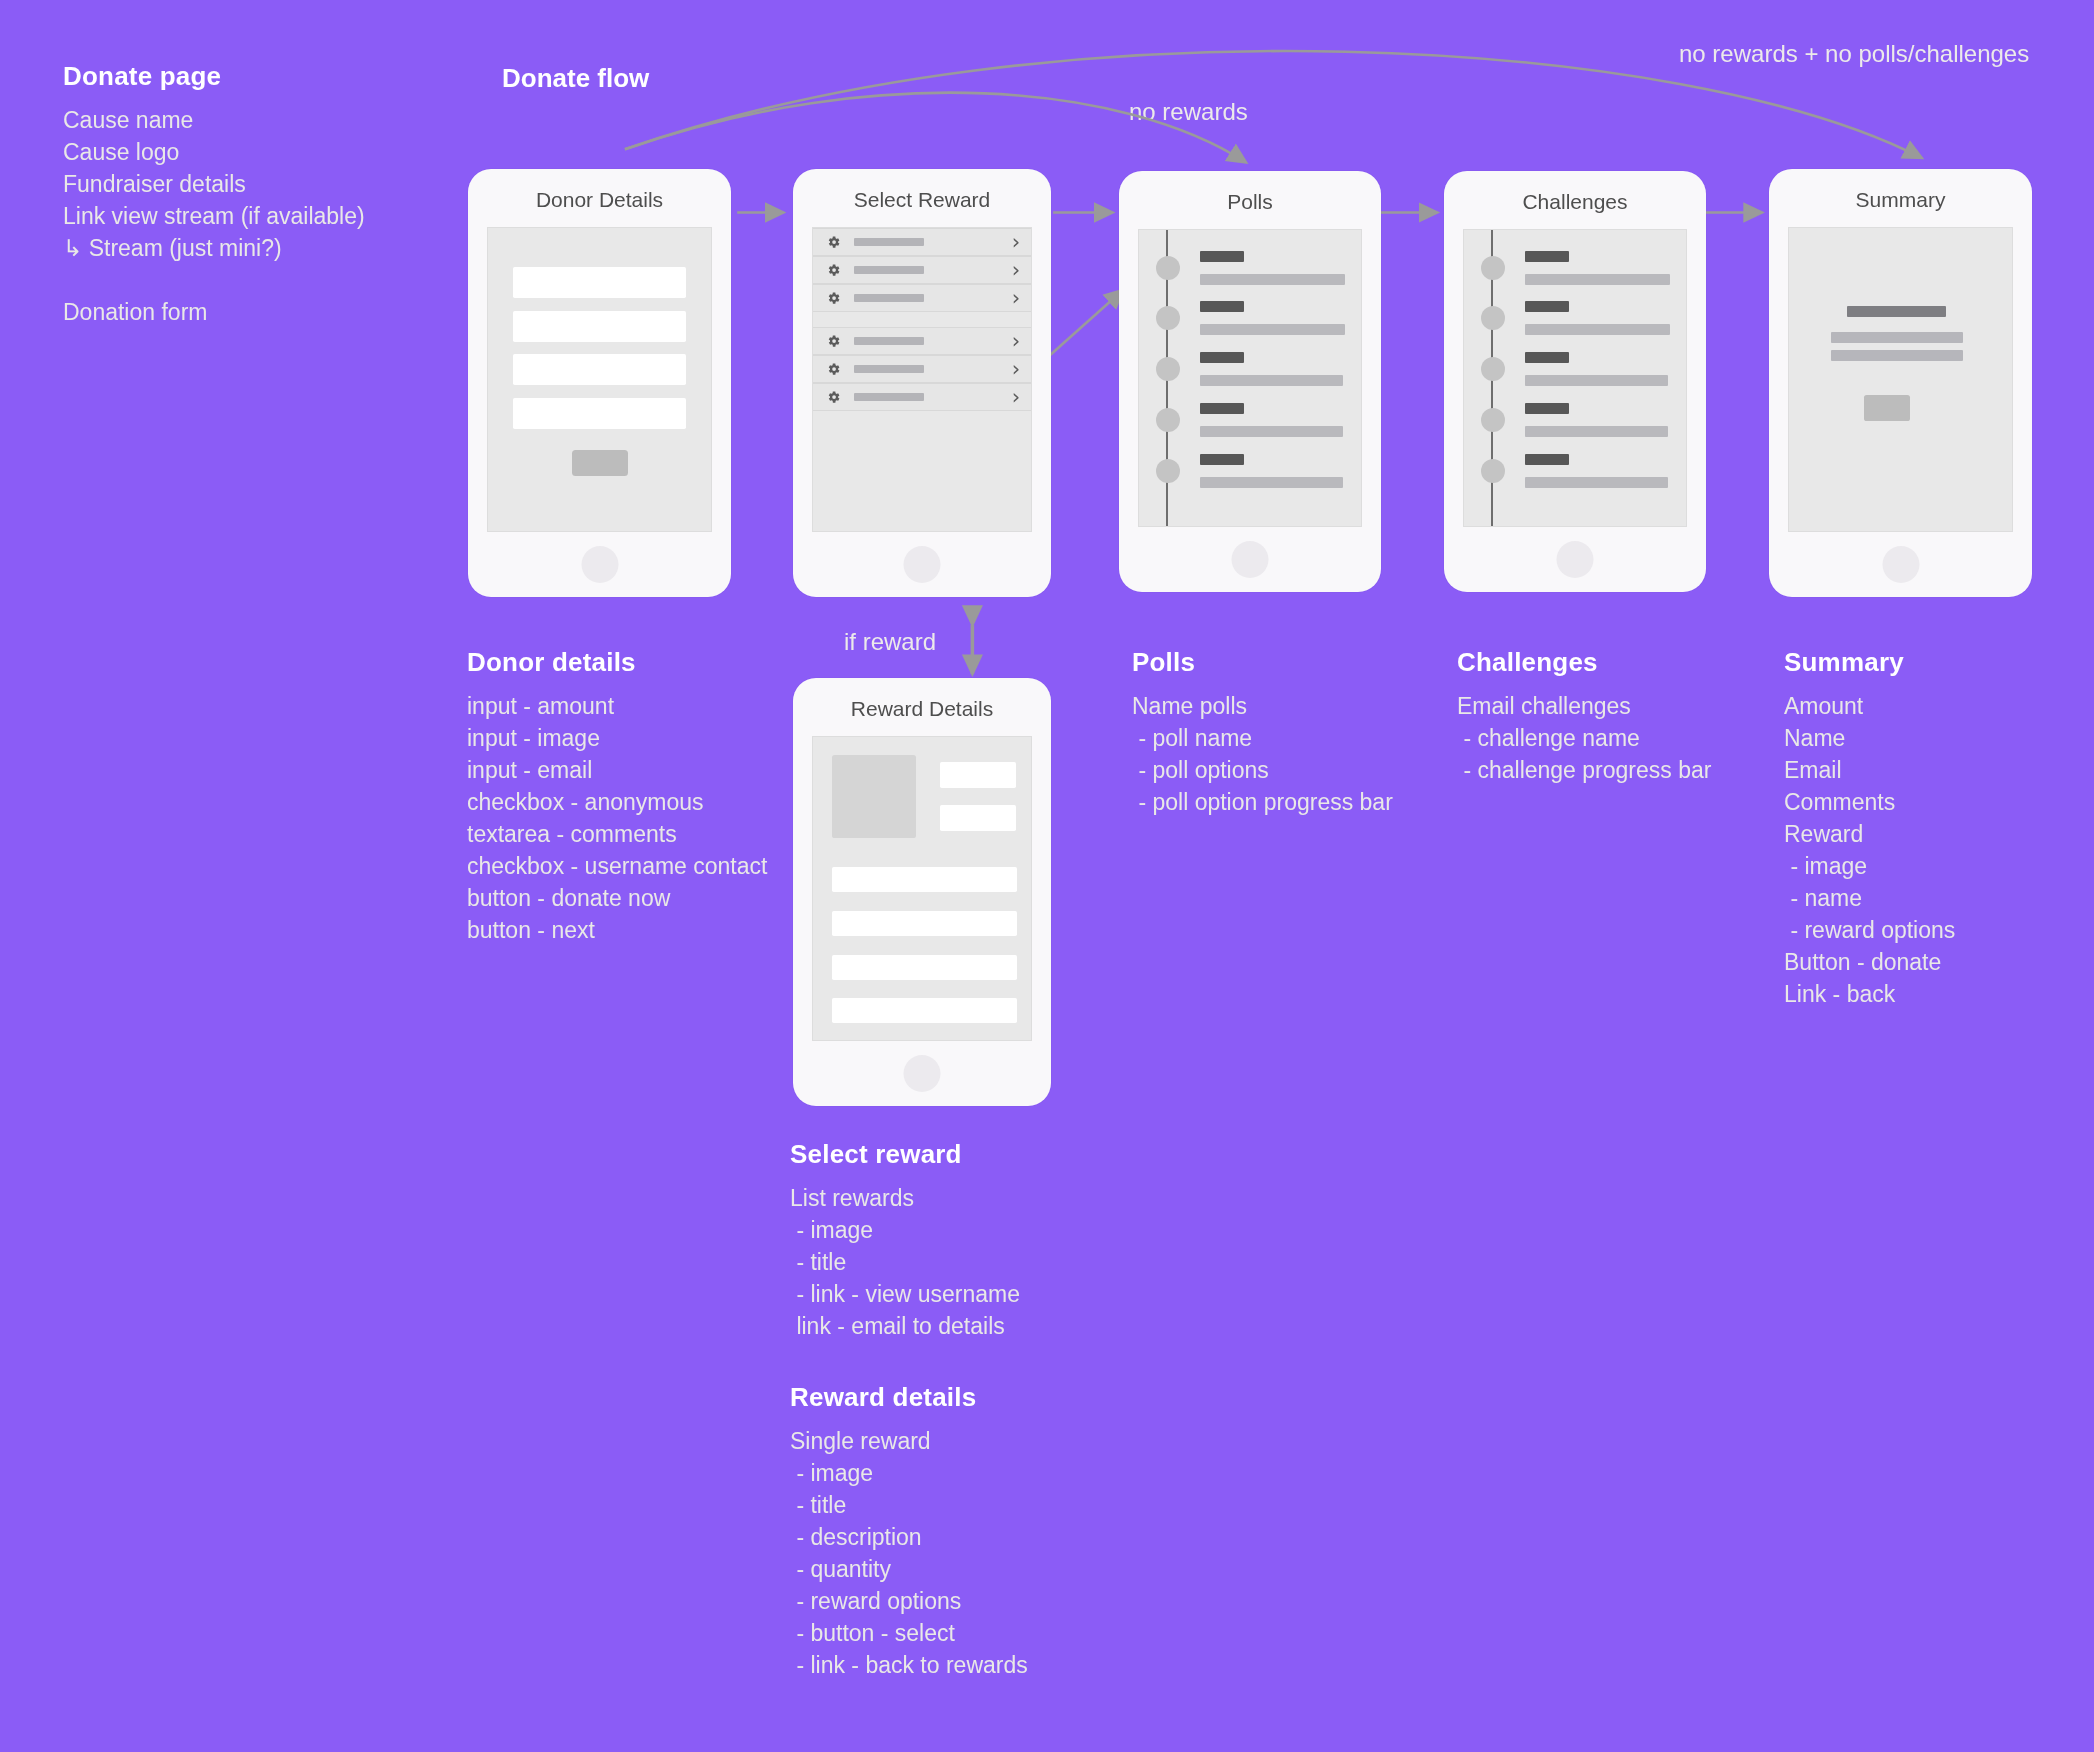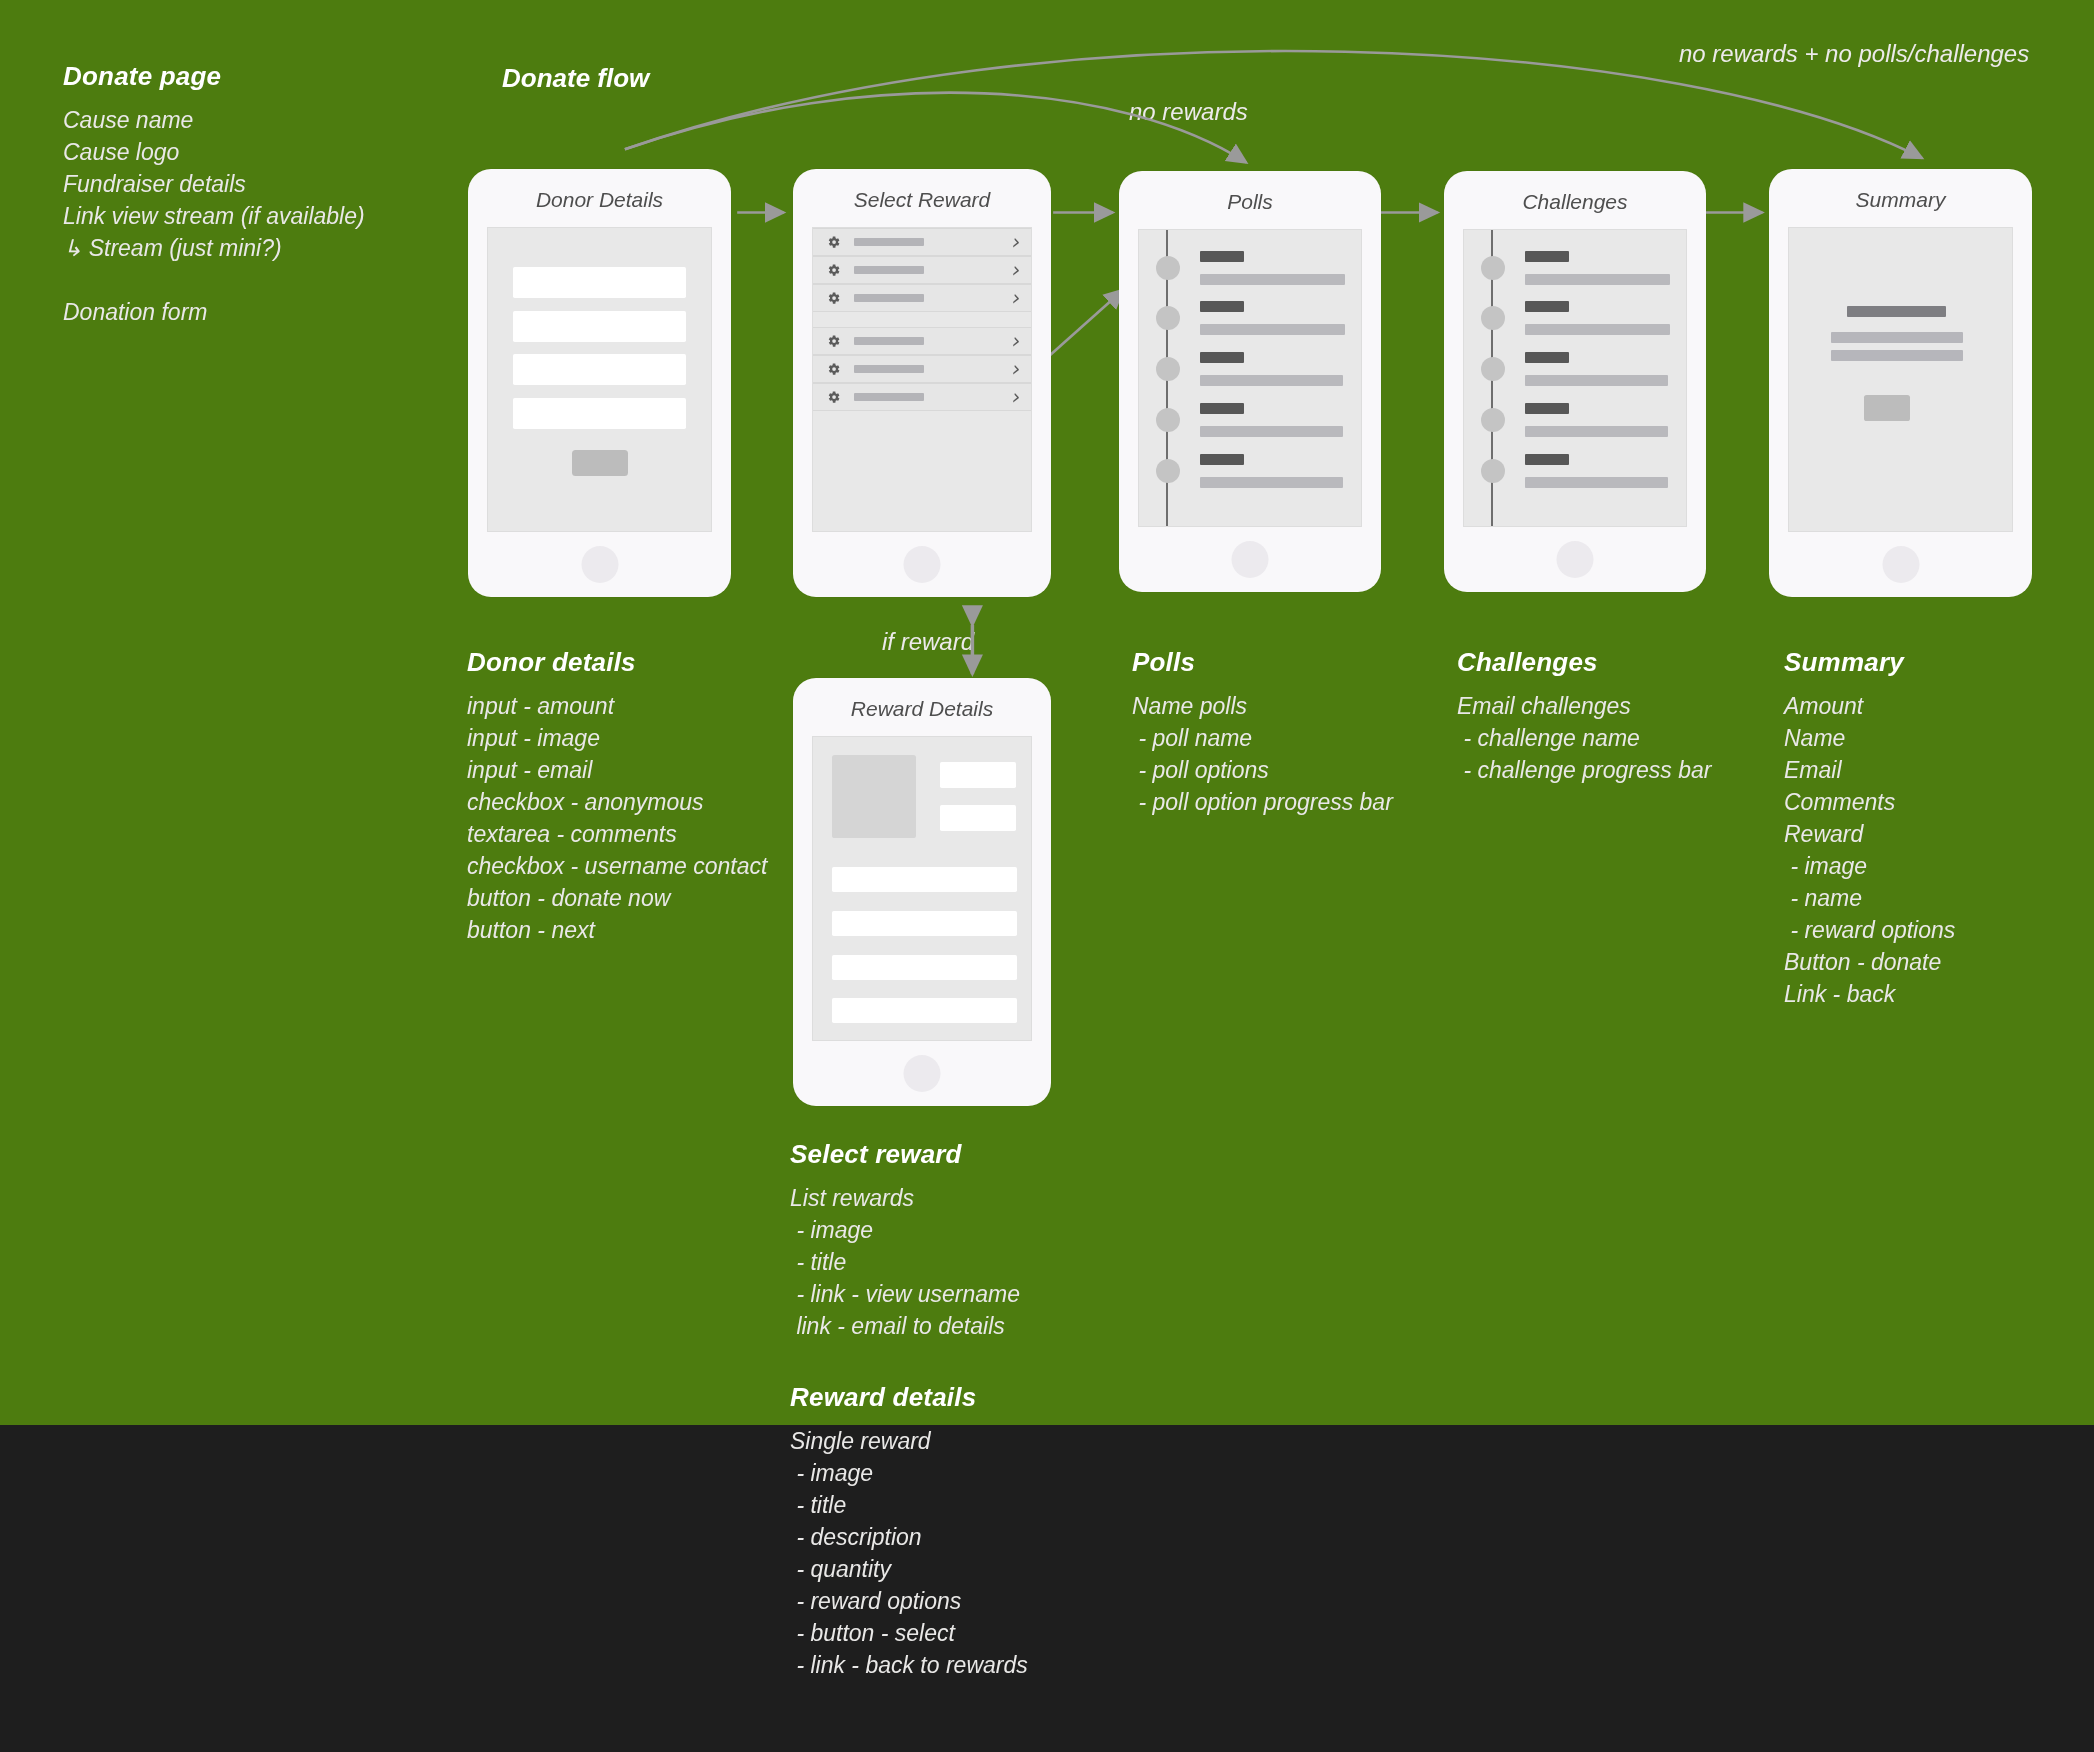--- a/index.html
+++ b/index.html
@@ -6,23 +6,22 @@
   html, body {
     width: 2094px;
     height: 1752px;
     background: #1e1e1e;
     font-family: "Liberation Sans", sans-serif;
     overflow: hidden;
   }
   #stage {
     position: relative;
     width: 2094px;
-    height: 1425px;
-    background: #4d7c0f;
-    font-style: italic;
+    height: 1752px;
+    background: #8b5cf6;
   }
 
   
   .spec-block { position: absolute; color: #f2f1f0; }
   .spec-title {
     font-weight: bold;
     font-size: 26px;
     letter-spacing: 0.2px;
     color: #ffffff;
     margin-bottom: 12.3px;
@@ -224,21 +223,21 @@
     <div class="spec-line">Link view stream (if available)</div>
     <div class="spec-line">↳ Stream (just mini?)</div>
     <div class="spec-gap"></div>
     <div class="spec-line">Donation form</div>
   </div>
 
   <div class="flow-heading" style="left:502px; top:63px;">Donate flow</div>
 
   <div class="edge-label" style="left:1129px; top:98px;">no rewards</div>
   <div class="edge-label" style="left:1679px; top:40px;">no rewards + no polls/challenges</div>
-  <div class="edge-label" style="left:882px; top:628px;">if reward</div>
+  <div class="edge-label" style="left:844px; top:628px;">if reward</div>
 
   <svg id="arrows" viewBox="0 0 2386 1996" xmlns="http://www.w3.org/2000/svg">
     <defs>
       <marker id="ah" markerWidth="9" markerHeight="9" refX="7.2" refY="4.5" orient="auto" markerUnits="strokeWidth">
         <path d="M0,0.6 L8.2,4.5 L0,8.4 z" fill="#9a9a9a"></path>
       </marker>
       <marker id="ahb" markerWidth="7" markerHeight="7" refX="5.6" refY="3.5" orient="auto" markerUnits="strokeWidth">
         <path d="M0,0.5 L6.4,3.5 L0,6.5 z" fill="#9a9a9a"></path>
       </marker>
     </defs>

